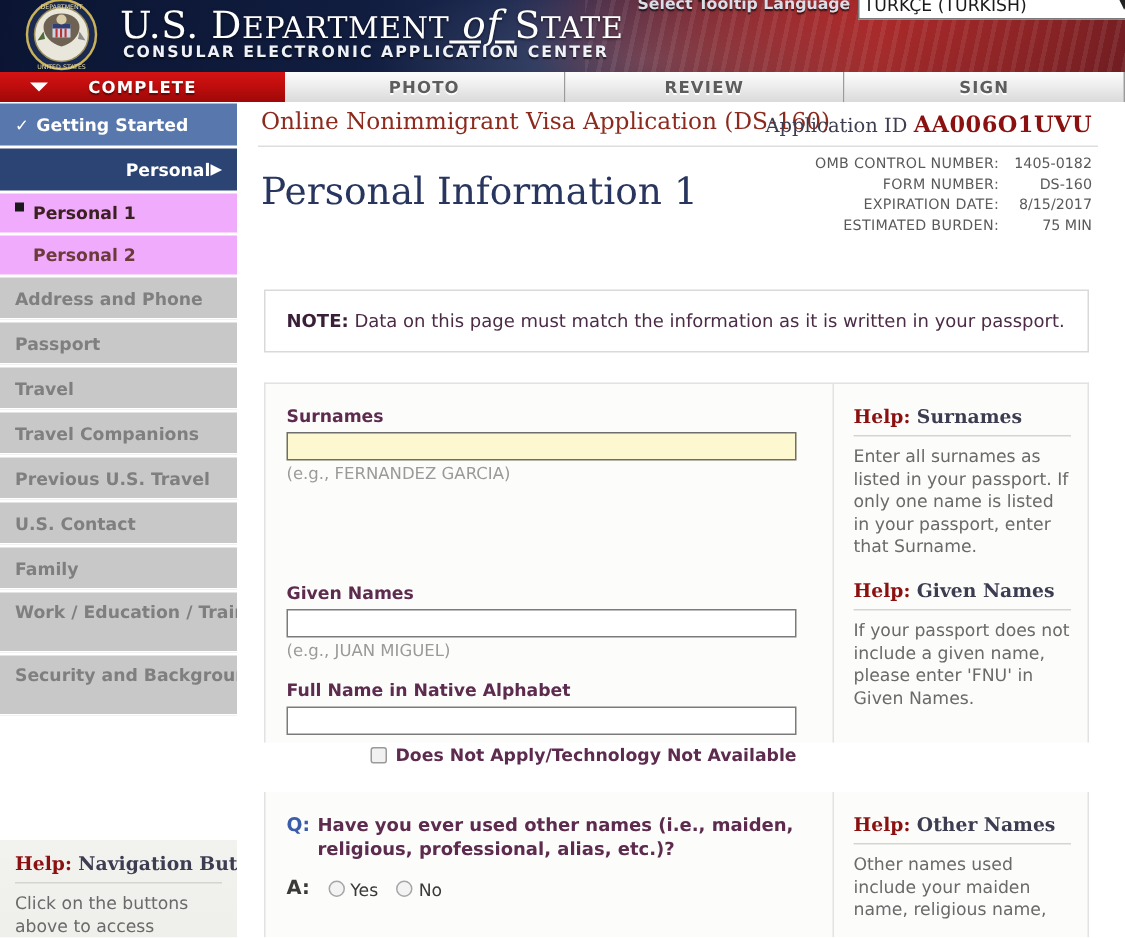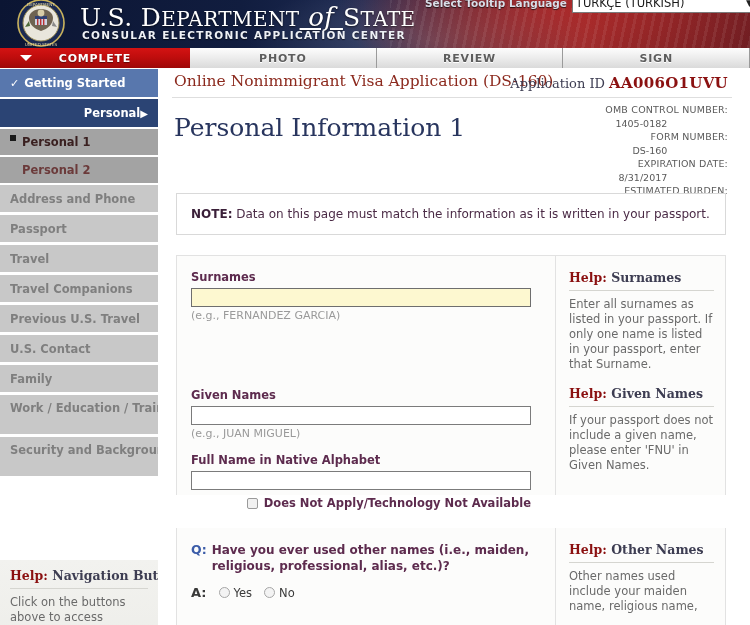--- a/index.html
+++ b/index.html
@@ -76,21 +76,21 @@
   }
 
   
   .sidebar{ position:absolute; left:0; top:69px; width:158px; height:556px; background:#fff; }
   .nav-item{
     height:28px; display:flex; align-items:center; padding:0 10px;
     font-size:11.5px; font-weight:bold; margin-bottom:2px; white-space:nowrap;
   }
   .nav-item.done{ background:#5877ad; color:#fff; }
   .nav-item.current{ background:#2b4474; color:#fff; justify-content:flex-end; padding-left:6px; }
-  .nav-item.sub{ background:#a3a3a3; color:#6b3a3a; padding-left:22px; height:26px; position:relative; }
+  .nav-item.sub{ background:#f0abfc; color:#6b3a3a; padding-left:22px; height:26px; position:relative; }
   .nav-item.sub.sel{ color:#3a2020; }
   .nav-item.sub .bullet{
     position:absolute; left:10px; top:6px; width:6px; height:6px; background:#1a1a1a;
   }
   .nav-item.locked{
     background:#c8c8c8; color:#7f7f7f; border-bottom:1px solid #fff;
   }
   .nav-item.locked.two{ height:40px; line-height:13px; display:block; padding-top:7px; }
   .nav-check{ margin-right:5px; font-size:11px; }
   .nav-arrow{ font-size:10px; }
@@ -123,21 +123,21 @@
   }
   .appid b{ font-size:15px; color:#8b1111; letter-spacing:.3px;margin-top:44px; }
   .hdr-rule{ position:absolute; left:14px; top:28px; width:560px; height:1px; background:#dedede; }
 
   .page-title{
     position:absolute; left:16px; top:44px;
     font-family:"DejaVu Serif","Liberation Serif",serif;
     font-size:25px; color:#28355e; white-space:nowrap;
   }
   .meta{ position:absolute; right:22px; top:34px; font-size:9.5px; color:#5a5a5a; line-height:13.5px; }
-  .meta-row{ display:flex; justify-content:flex-end; white-space:nowrap;flex-direction:column; }
+  .meta-row{ display:flex; justify-content:flex-end; white-space:nowrap; }
   .meta-k{ text-align:right; letter-spacing:.2px; }
   .meta-v{ width:62px; text-align:right; }
 
   .note-box{
     position:absolute; left:176px; top:193px; width:550px; height:42px;
     border:1px solid #d9d9d9; background:#fff;
     display:flex; align-items:center; padding-left:14px;
   }
   .note-text{ font-size:12px; color:#4b2b46; }
   .note-text b{ color:#3a1f38; }
@@ -305,21 +305,21 @@
       <div class="meta-row">
         <span class="meta-k">OMB CONTROL NUMBER:</span>
         <span class="meta-v">1405-0182</span>
       </div>
       <div class="meta-row">
         <span class="meta-k">FORM NUMBER:</span>
         <span class="meta-v">DS-160</span>
       </div>
       <div class="meta-row">
         <span class="meta-k">EXPIRATION DATE:</span>
-        <span class="meta-v">8/31/2017</span>
+        <span class="meta-v">8/15/2017</span>
       </div>
       <div class="meta-row">
         <span class="meta-k">ESTIMATED BURDEN:</span>
         <span class="meta-v">75 MIN</span>
       </div>
     </div>
   </div>
 
   <div class="note-box">
     <div class="note-text">

